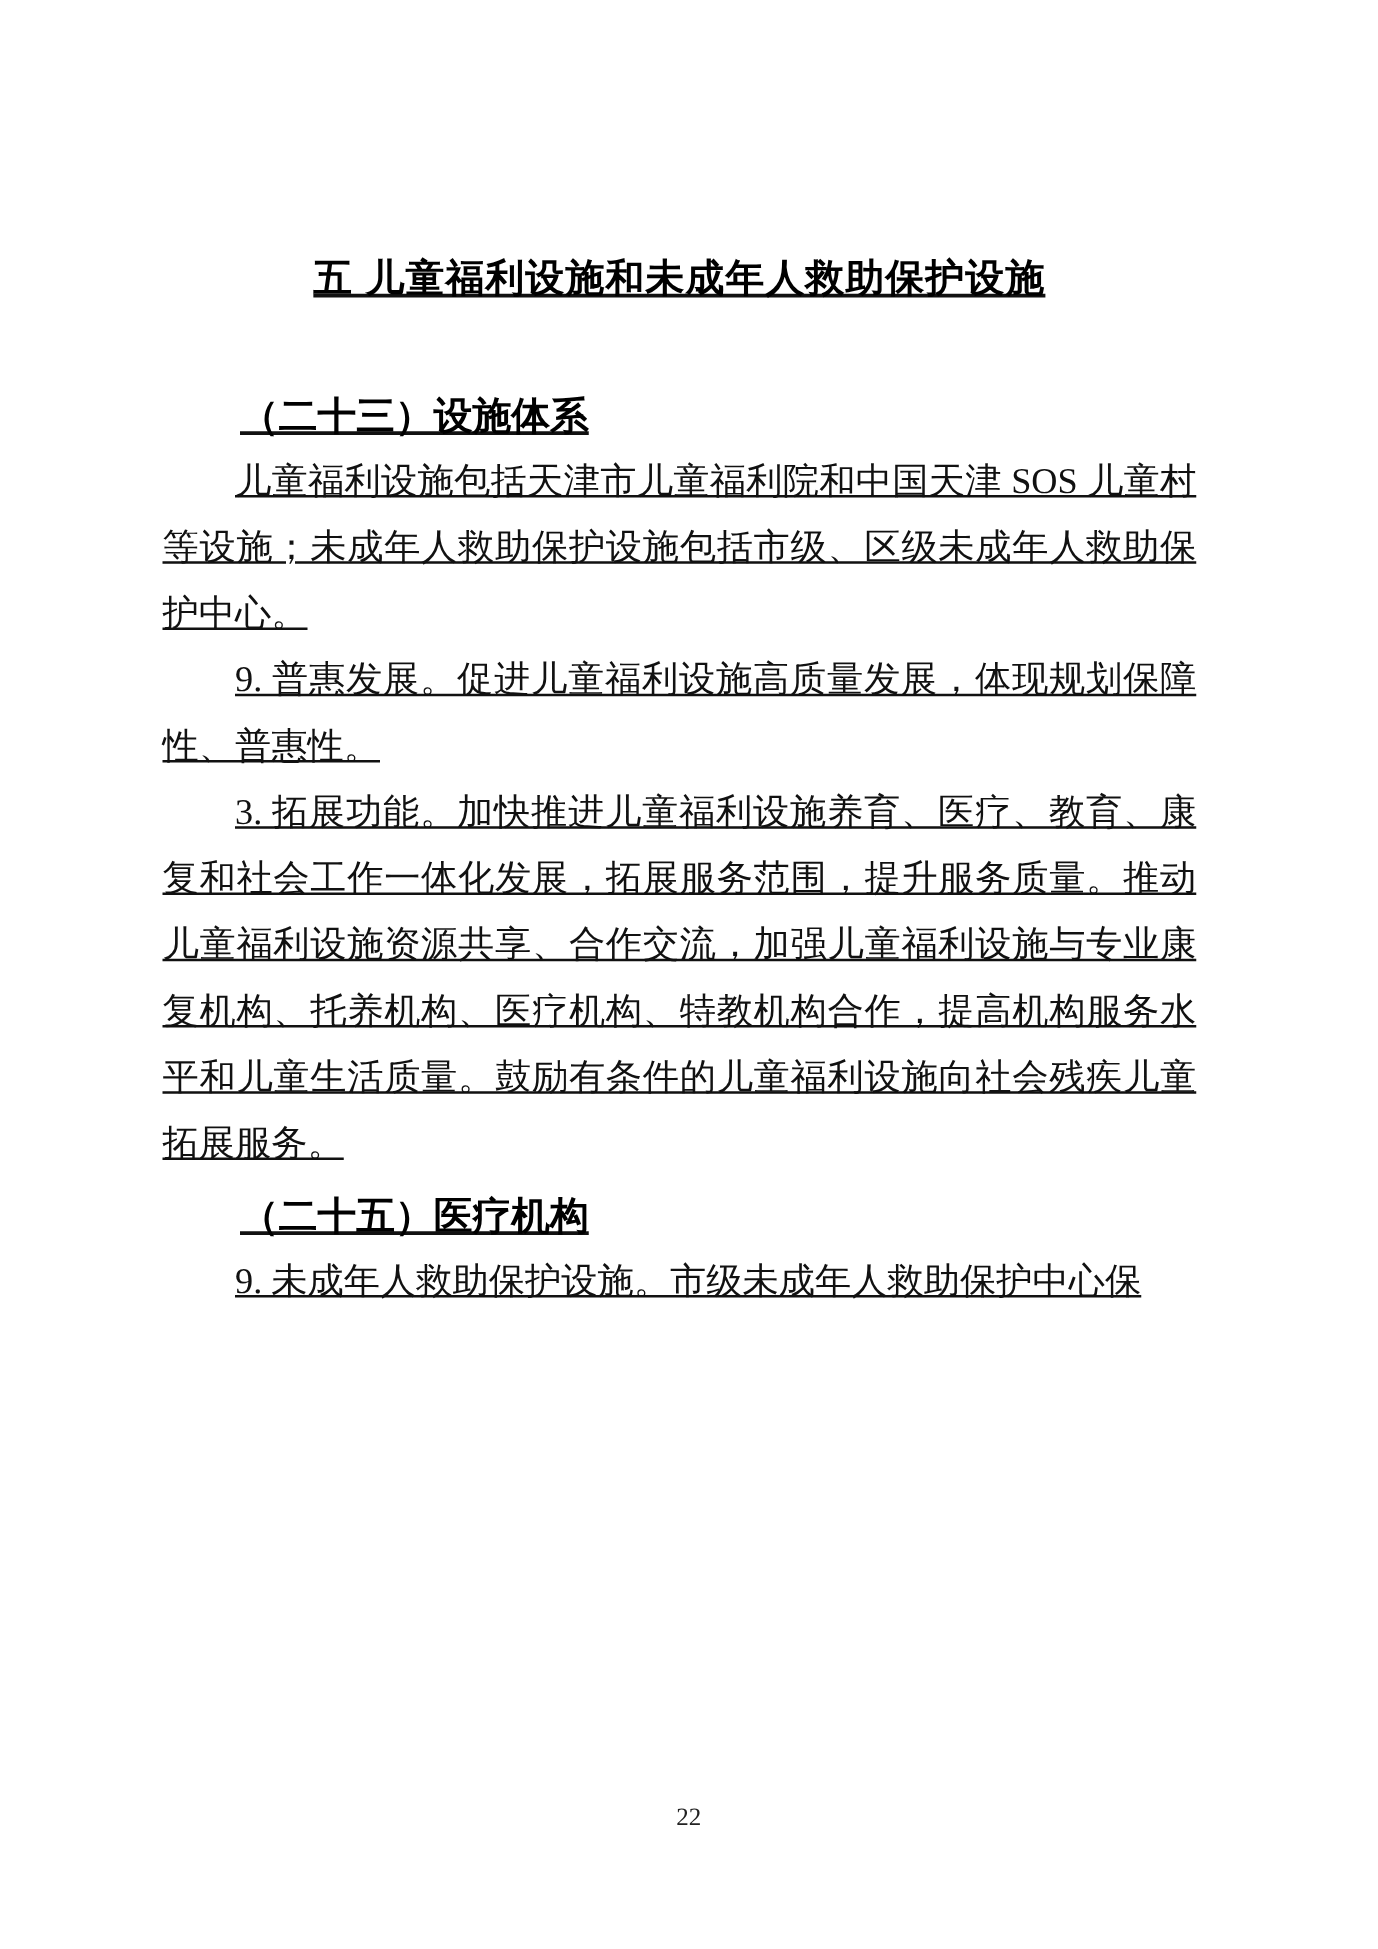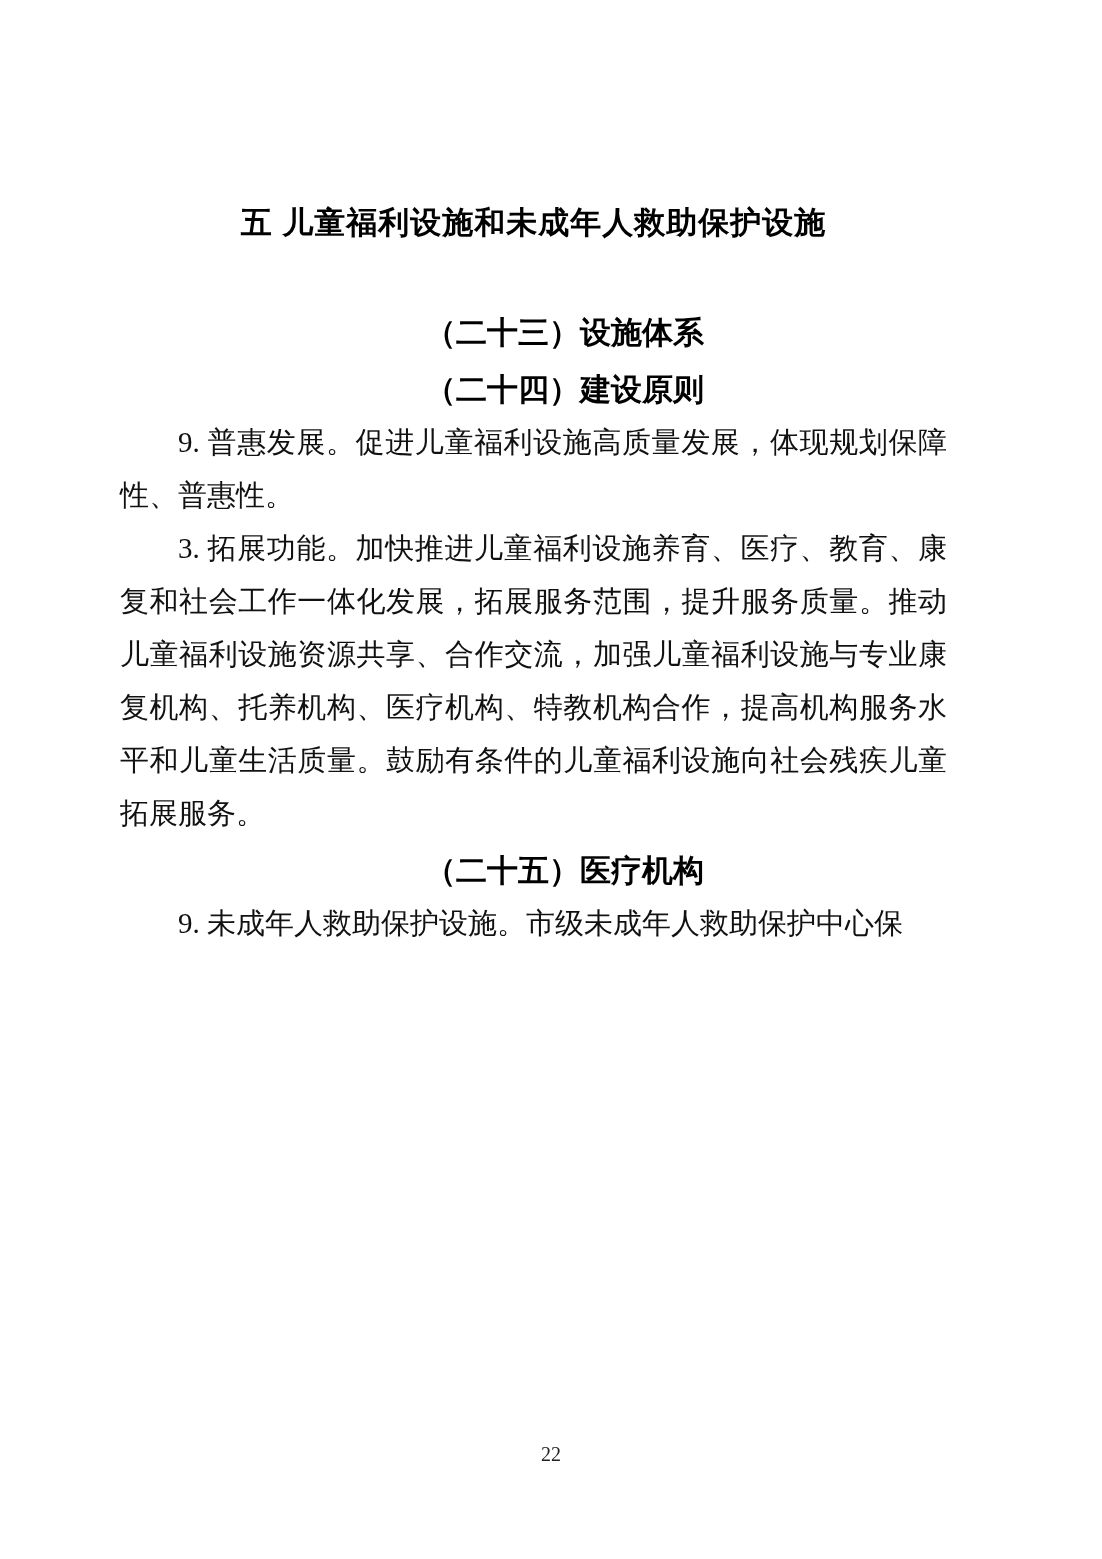--- a/index.html
+++ b/index.html
@@ -11,23 +11,24 @@
     position: relative;
     width: 1102px;
     height: 1559px;
     background: #ffffff;
     color: #111111;
     font-family: "Liberation Serif", "DejaVu Serif", serif;
     overflow: hidden;
   }
   .content {
     position: absolute;
-    left: 120px;
+    left: 130px;
     top: 0;
     width: 827px;
+    text-decoration: underline;
   }
   .doc-title {
     margin: 0;
     padding-top: 200px;
     margin-bottom: 60px;
     text-align: center;
     font-family: "Liberation Sans", "DejaVu Sans", sans-serif;
     font-weight: bold;
     font-size: 31px;
     line-height: 46px;
@@ -35,21 +36,20 @@
     letter-spacing: 1px;
   }
   .sec-heading {
     margin: 4px 0 0 0;
     font-family: "Liberation Sans", "DejaVu Sans", sans-serif;
     font-weight: bold;
     font-size: 31px;
     line-height: 53px;
     text-indent: 2em;
     color: #000000;
-    text-align: center;
   }
   .body-para {
     margin: 0;
     font-size: 29px;
     line-height: 53px;
     text-indent: 2em;
     text-align: justify;
     color: #111111;
   }
   .page-number {
@@ -66,24 +66,24 @@
 </head>
 <body>
 
 <div class="page">
   <div class="content">
 
     <h1 class="doc-title">五 儿童福利设施和未成年人救助保护设施</h1>
 
     <section>
       <h2 class="sec-heading">（二十三）设施体系</h2>
+      <p class="body-para">儿童福利设施包括天津市儿童福利院和中国天津 SOS 儿童村等设施；未成年人救助保护设施包括市级、区级未成年人救助保护中心。</p>
     </section>
 
     <section>
-      <h2 class="sec-heading">（二十四）建设原则</h2>
       <p class="body-para">9. 普惠发展。促进儿童福利设施高质量发展，体现规划保障性、普惠性。</p>
       <p class="body-para">3. 拓展功能。加快推进儿童福利设施养育、医疗、教育、康复和社会工作一体化发展，拓展服务范围，提升服务质量。推动儿童福利设施资源共享、合作交流，加强儿童福利设施与专业康复机构、托养机构、医疗机构、特教机构合作，提高机构服务水平和儿童生活质量。鼓励有条件的儿童福利设施向社会残疾儿童拓展服务。</p>
     </section>
 
     <section>
       <h2 class="sec-heading">（二十五）医疗机构</h2>
       <p class="body-para">9. 未成年人救助保护设施。市级未成年人救助保护中心保</p>
     </section>
 
   </div>

